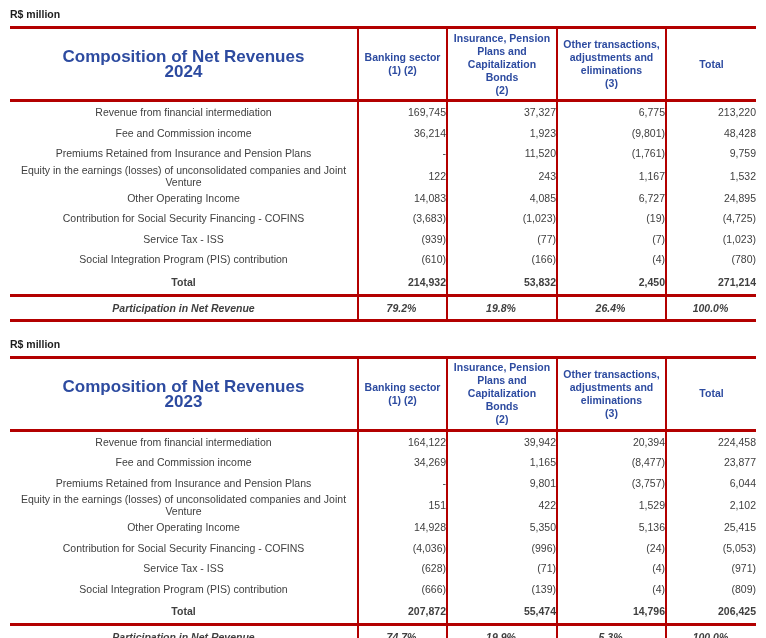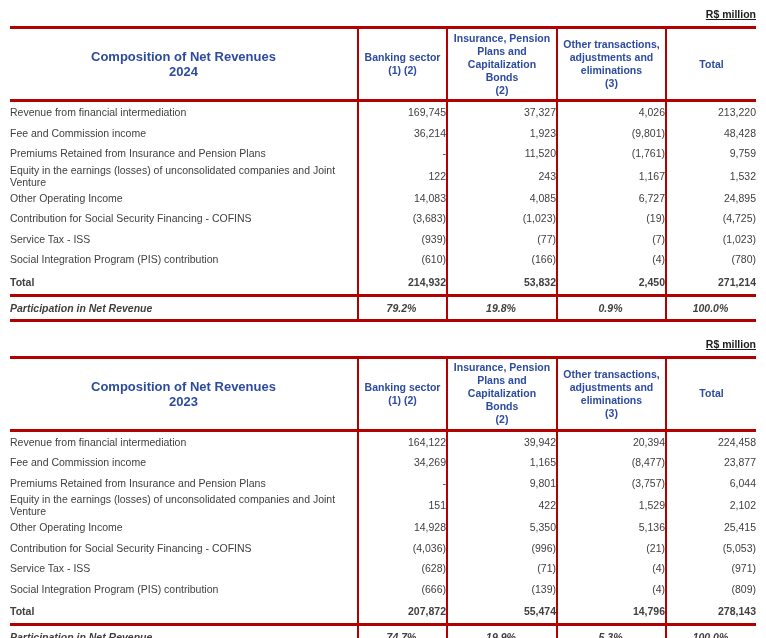--- a/index.html
+++ b/index.html
@@ -9,48 +9,48 @@
     --dark:#1c1c1c;
   }
   html,body{margin:0;padding:0;background:#ffffff;}
   body{
     width:766px;height:638px;overflow:hidden;
     font-family:"Liberation Sans", sans-serif;
     -webkit-text-size-adjust:none;
   }
   .page{padding:2px 10px 0 10px;}
   .unit-label{
-    width:746px;text-align:right;font-size:10.5px;font-weight:bold;
-    color:var(--dark);padding:6px 1px 5px 0;line-height:13px;text-decoration:underline;
+    width:746px;font-size:10.5px;font-weight:bold;
+    color:var(--dark);padding:6px 1px 5px 0;line-height:13px;
   }
   .unit-label.second{padding-top:16px;}
   table.fin{
     width:746px;border-collapse:collapse;table-layout:fixed;
     border-top:3px solid var(--red);
     border-bottom:3px solid var(--red);
   }
   table.fin col.c-label{width:348px;}
   table.fin col.c-bank{width:89px;}
   table.fin col.c-ins{width:110px;}
   table.fin col.c-other{width:109px;}
   table.fin col.c-total{width:90px;}
   table.fin thead th{
     height:66px;vertical-align:middle;text-align:center;
     border-bottom:3px solid var(--red);
     color:var(--blue);font-size:10.5px;font-weight:bold;line-height:13px;
     padding:2px 2px;
   }
-  table.fin thead th.title-cell{font-size:13px;line-height:15px;}
+  table.fin thead th.title-cell{font-size:17px;line-height:15px;}
   .vcol{border-left:2px solid var(--red);}
   table.fin tbody td{
     font-size:10.5px;color:var(--text);vertical-align:middle;
     padding:0;line-height:12px;
   }
   tr.data-row td{height:20.5px;}
-  td.label-cell{text-align:left;padding-left:12px;}
+  td.label-cell{text-align:center;padding-left:12px;}
   td.value-cell{text-align:right;padding-right:8px;}
   tr.total-row td{height:24px;font-weight:bold;border-bottom:3px solid var(--red);}
   tr.participation-row td{height:22px;font-weight:bold;font-style:italic;}
   tr.participation-row td.value-cell{text-align:center;padding-right:2px;}
 </style>
 </head>
 <body>
 
 <div class="page">
 
@@ -89,21 +89,21 @@
         <th class="vcol">
             <div>Total</div>
           </th>
       </tr>
     </thead>
     <tbody>
         <tr class="data-row">
           <td class="label-cell">Revenue from financial intermediation</td>
           <td class="value-cell vcol">169,745</td>
           <td class="value-cell vcol">37,327</td>
-          <td class="value-cell vcol">4,026</td>
+          <td class="value-cell vcol">6,775</td>
           <td class="value-cell vcol">213,220</td>
         </tr>
         <tr class="data-row">
           <td class="label-cell">Fee and Commission income</td>
           <td class="value-cell vcol">36,214</td>
           <td class="value-cell vcol">1,923</td>
           <td class="value-cell vcol">(9,801)</td>
           <td class="value-cell vcol">48,428</td>
         </tr>
         <tr class="data-row">
@@ -152,21 +152,21 @@
           <td class="label-cell">Total</td>
           <td class="value-cell vcol">214,932</td>
           <td class="value-cell vcol">53,832</td>
           <td class="value-cell vcol">2,450</td>
           <td class="value-cell vcol">271,214</td>
         </tr>
         <tr class="participation-row">
           <td class="label-cell">Participation in Net Revenue</td>
           <td class="value-cell vcol">79.2%</td>
           <td class="value-cell vcol">19.8%</td>
-          <td class="value-cell vcol">0.9%</td>
+          <td class="value-cell vcol">26.4%</td>
           <td class="value-cell vcol">100.0%</td>
         </tr>
       </tbody>
   </table>
 
   <div class="unit-label second">R$ million</div>
 
   <table class="fin">
     <colgroup>
       <col class="c-label">
@@ -235,21 +235,21 @@
           <td class="label-cell">Other Operating Income</td>
           <td class="value-cell vcol">14,928</td>
           <td class="value-cell vcol">5,350</td>
           <td class="value-cell vcol">5,136</td>
           <td class="value-cell vcol">25,415</td>
         </tr>
         <tr class="data-row">
           <td class="label-cell">Contribution for Social Security Financing - COFINS</td>
           <td class="value-cell vcol">(4,036)</td>
           <td class="value-cell vcol">(996)</td>
-          <td class="value-cell vcol">(21)</td>
+          <td class="value-cell vcol">(24)</td>
           <td class="value-cell vcol">(5,053)</td>
         </tr>
         <tr class="data-row">
           <td class="label-cell">Service Tax - ISS</td>
           <td class="value-cell vcol">(628)</td>
           <td class="value-cell vcol">(71)</td>
           <td class="value-cell vcol">(4)</td>
           <td class="value-cell vcol">(971)</td>
         </tr>
         <tr class="data-row">
@@ -257,21 +257,21 @@
           <td class="value-cell vcol">(666)</td>
           <td class="value-cell vcol">(139)</td>
           <td class="value-cell vcol">(4)</td>
           <td class="value-cell vcol">(809)</td>
         </tr>
         <tr class="total-row">
           <td class="label-cell">Total</td>
           <td class="value-cell vcol">207,872</td>
           <td class="value-cell vcol">55,474</td>
           <td class="value-cell vcol">14,796</td>
-          <td class="value-cell vcol">278,143</td>
+          <td class="value-cell vcol">206,425</td>
         </tr>
         <tr class="participation-row">
           <td class="label-cell">Participation in Net Revenue</td>
           <td class="value-cell vcol">74.7%</td>
           <td class="value-cell vcol">19.9%</td>
           <td class="value-cell vcol">5.3%</td>
           <td class="value-cell vcol">100.0%</td>
         </tr>
       </tbody>
   </table>

